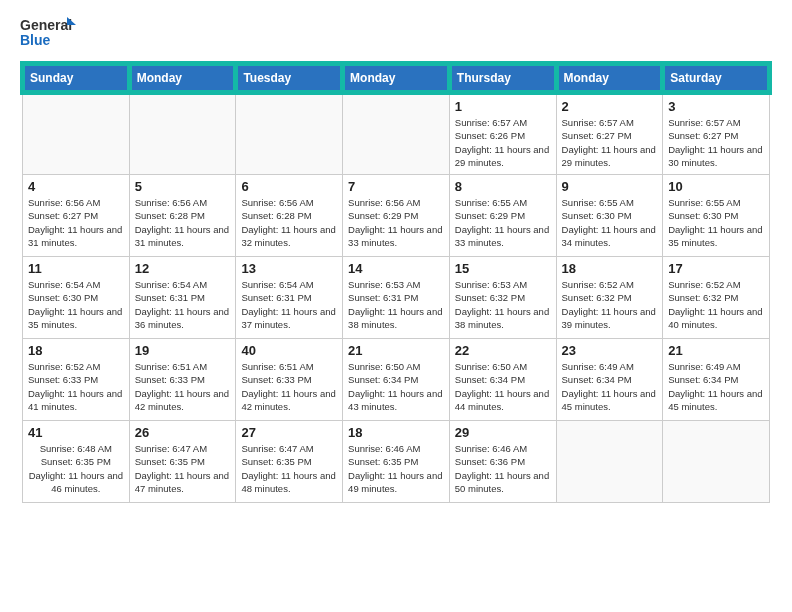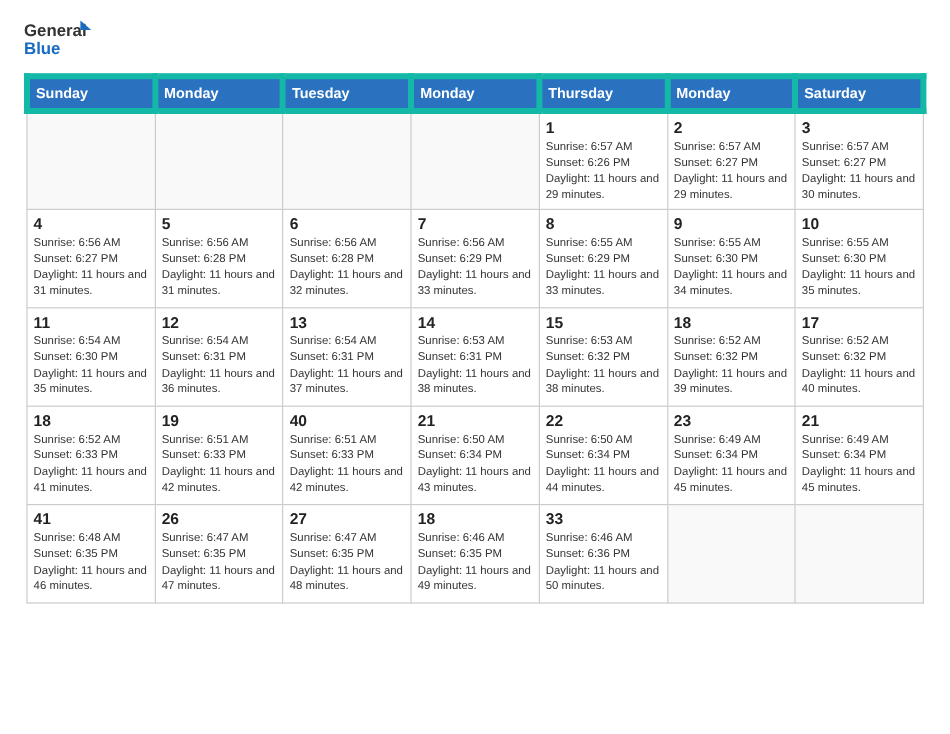--- a/index.html
+++ b/index.html
@@ -260,21 +260,21 @@
           <td>
             <div class="day-number">21</div>
             <div class="day-info" style="white-space: pre-line;">Sunrise: 6:49 AM
 Sunset: 6:34 PM
 Daylight: 11 hours and 45 minutes.</div>
           </td>
         </tr>
         <tr>
           <td>
             <div class="day-number">41</div>
-            <div class="day-info" style="white-space: pre-line;">Sunrise: 6:48 AM
+            <div class="day-info" style="white-space: pre-line; text-align: center;">Sunrise: 6:48 AM
 Sunset: 6:35 PM
 Daylight: 11 hours and 46 minutes.</div>
           </td>
           <td>
             <div class="day-number">26</div>
             <div class="day-info" style="white-space: pre-line;">Sunrise: 6:47 AM
 Sunset: 6:35 PM
 Daylight: 11 hours and 47 minutes.</div>
           </td>
           <td>
@@ -283,21 +283,21 @@
 Sunset: 6:35 PM
 Daylight: 11 hours and 48 minutes.</div>
           </td>
           <td>
             <div class="day-number">18</div>
             <div class="day-info" style="white-space: pre-line;">Sunrise: 6:46 AM
 Sunset: 6:35 PM
 Daylight: 11 hours and 49 minutes.</div>
           </td>
           <td>
-            <div class="day-number">33</div>
+            <div class="day-number">29</div>
             <div class="day-info" style="white-space: pre-line;">Sunrise: 6:46 AM
 Sunset: 6:36 PM
 Daylight: 11 hours and 50 minutes.</div>
           </td>
           <td class="empty"></td>
           <td class="empty"></td>
         </tr>
       </tbody>
   </table>
 </div>

